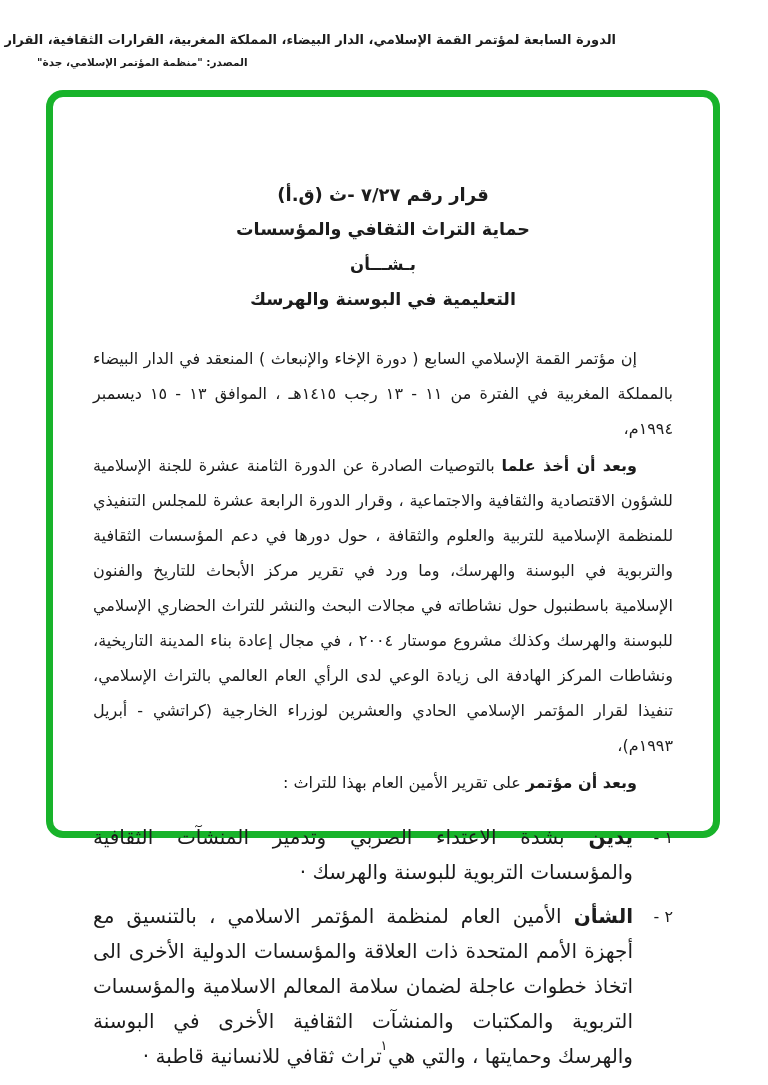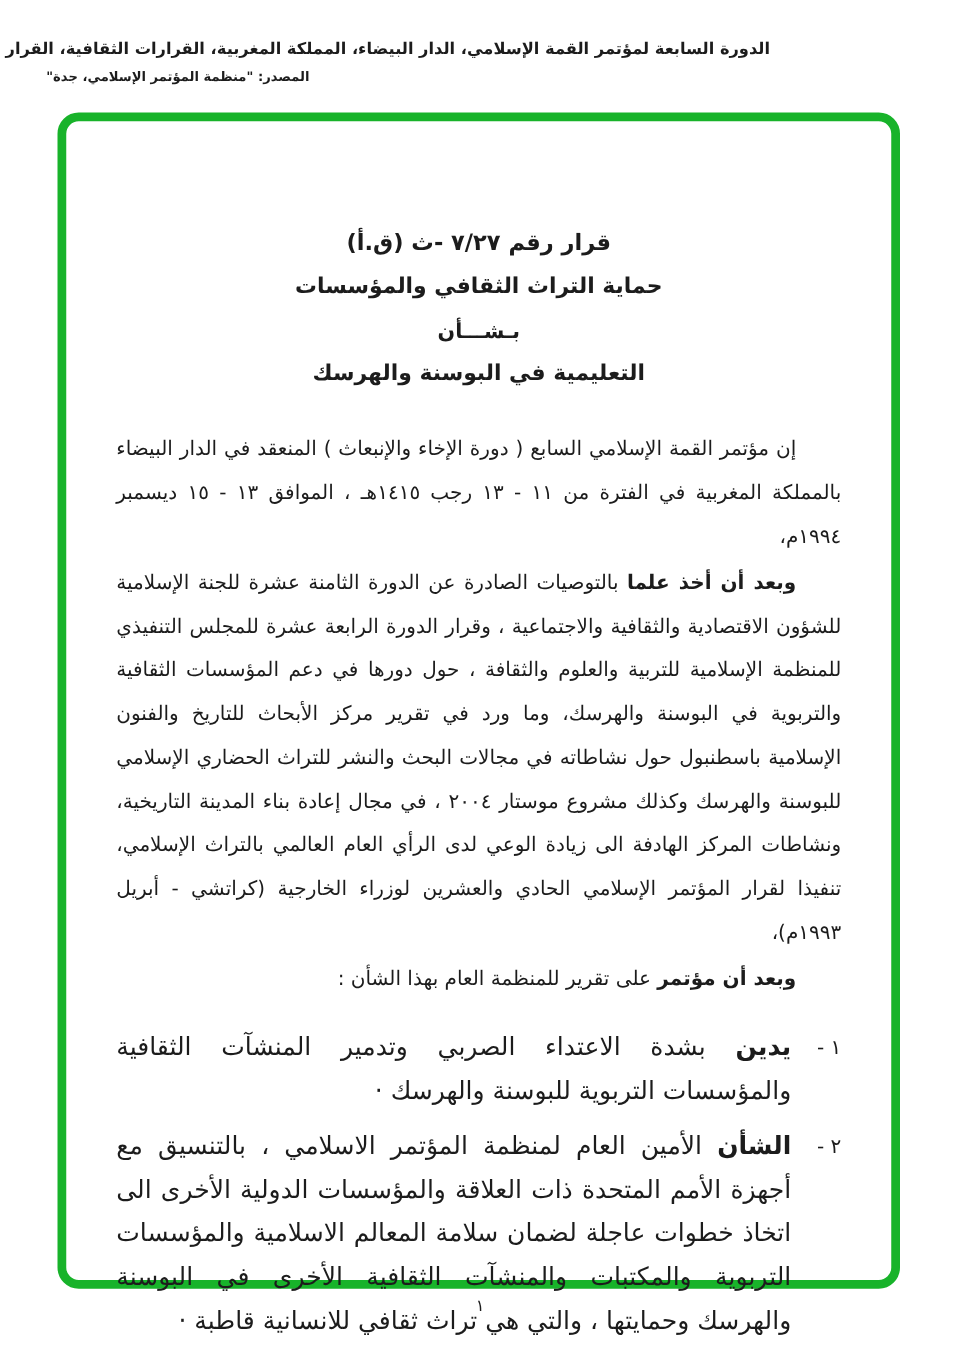--- a/index.html
+++ b/index.html
@@ -30,21 +30,21 @@
   .src-line2 {
     font-size: 10.5px;
     font-weight: bold;
     margin-top: 6px;
   }
 
   
   .doc-frame {
     position: absolute;
     left: 46px; top: 90px;
-    width: 674px; height: 941px;
+    width: 674px; height: 748px;
     border: 7px solid var(--green, #18b32a);
     border-radius: 17px;
     background: #ffffff;
   }
   .doc-content {
     position: absolute;
     left: 0; top: 0; right: 0; bottom: 0;
     padding: 0 40px;
     direction: rtl;
   }
@@ -117,21 +117,21 @@
       <div class="title-line t2">بـشـــأن</div>
       <div class="title-line t4">التعليمية في البوسنة والهرسك</div>
     </div>
 
     <div class="body-text">
 
       <p class="para"><span class="lead"></span><span>إن مؤتمر القمة الإسلامي السابع ( دورة الإخاء والإنبعاث ) المنعقد في الدار البيضاء بالمملكة المغربية في الفترة من ١١ - ١٣ رجب ١٤١٥هـ ، الموافق ١٣ - ١٥ ديسمبر ١٩٩٤م،</span></p>
 
       <p class="para"><span class="lead">وبعد أن أخذ علما</span><span> بالتوصيات الصادرة عن الدورة الثامنة عشرة للجنة الإسلامية للشؤون الاقتصادية والثقافية والاجتماعية ، وقرار الدورة الرابعة عشرة للمجلس التنفيذي للمنظمة الإسلامية للتربية والعلوم والثقافة ، حول دورها في دعم المؤسسات الثقافية والتربوية في البوسنة والهرسك، وما ورد في تقرير مركز الأبحاث للتاريخ والفنون الإسلامية باسطنبول حول نشاطاته في مجالات البحث والنشر للتراث الحضاري الإسلامي للبوسنة والهرسك وكذلك مشروع موستار ٢٠٠٤ ، في مجال إعادة بناء المدينة التاريخية، ونشاطات المركز الهادفة الى زيادة الوعي لدى الرأي العام العالمي بالتراث الإسلامي، تنفيذا لقرار المؤتمر الإسلامي الحادي والعشرين لوزراء الخارجية (كراتشي - أبريل ١٩٩٣م)،</span></p>
 
-      <p class="para"><span class="lead">وبعد أن مؤتمر</span><span> على تقرير للمنظمة العام بهذا الشأن :</span></p>
+      <p class="para"><span class="lead">وبعد أن مؤتمر</span><span> على تقرير الأمين العام بهذا للتراث :</span></p>
 
       <div class="res-list">
 
         <div class="res-item">
           <div class="item-num">١ -</div>
           <div class="item-text"><span class="lead">يدين</span><span> بشدة الاعتداء الصربي وتدمير المنشآت الثقافية والمؤسسات التربوية للبوسنة والهرسك ·</span></div>
         </div>
 
         <div class="res-item">
           <div class="item-num">٢ -</div>

